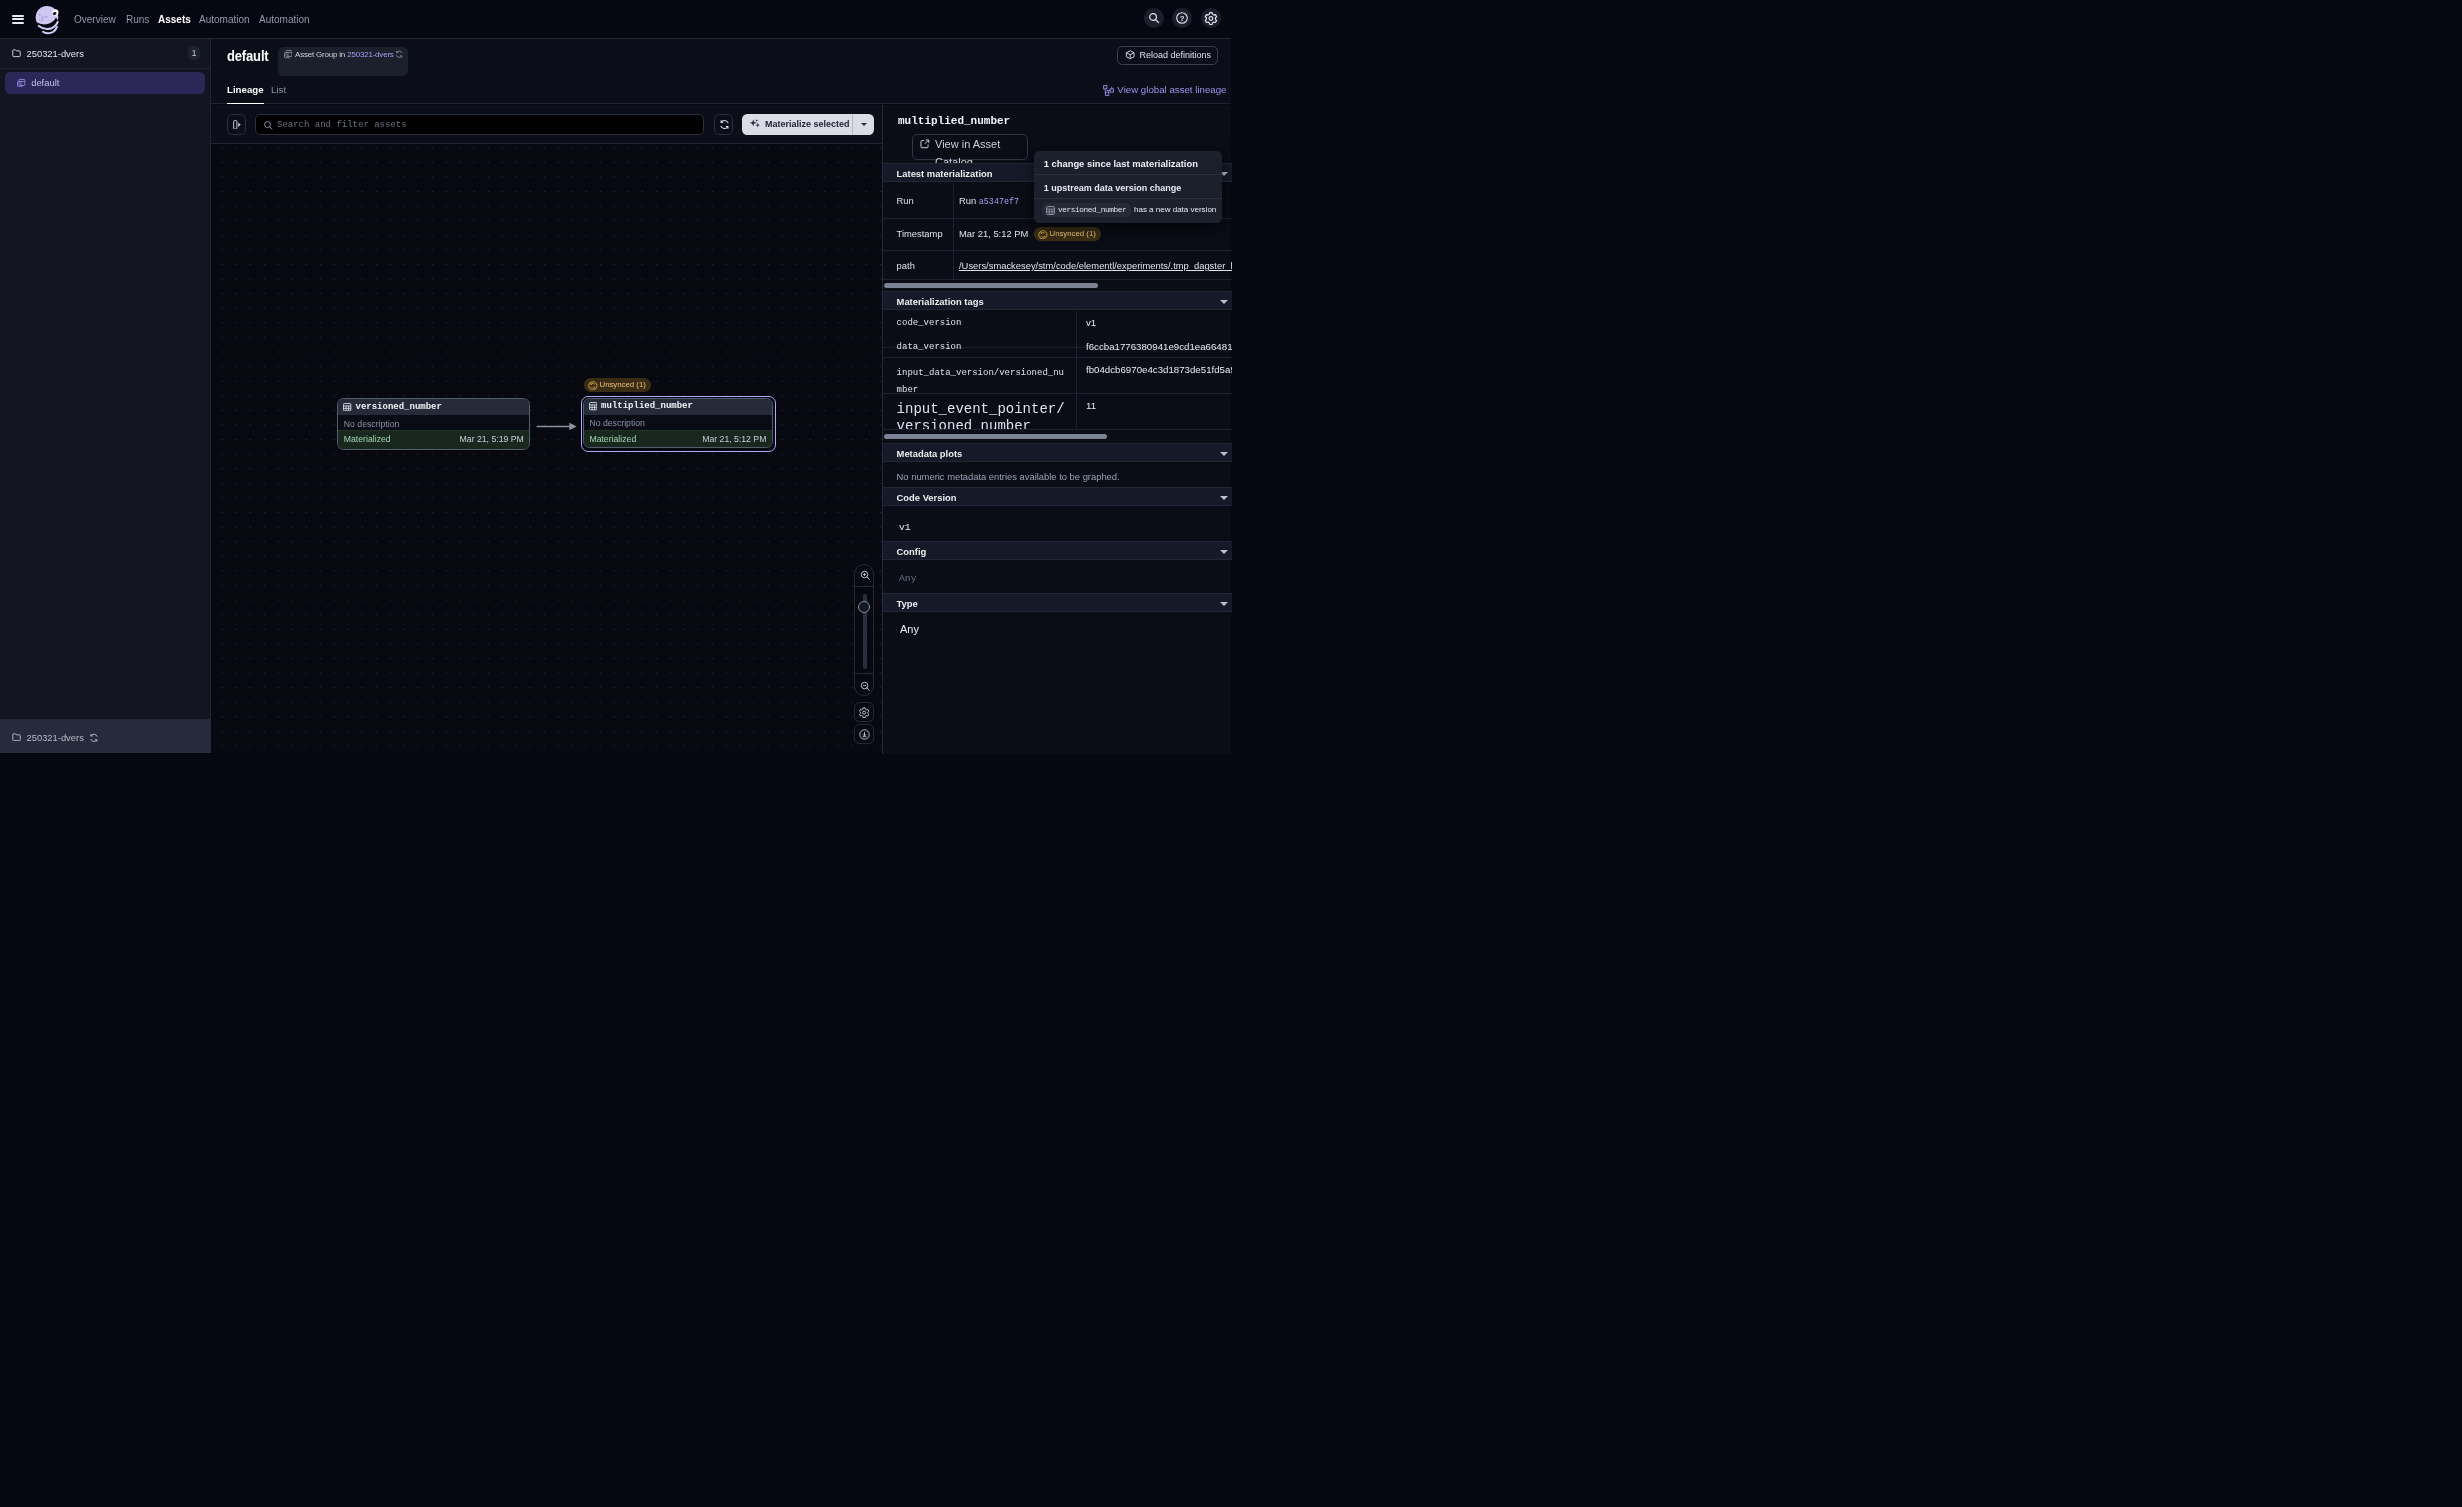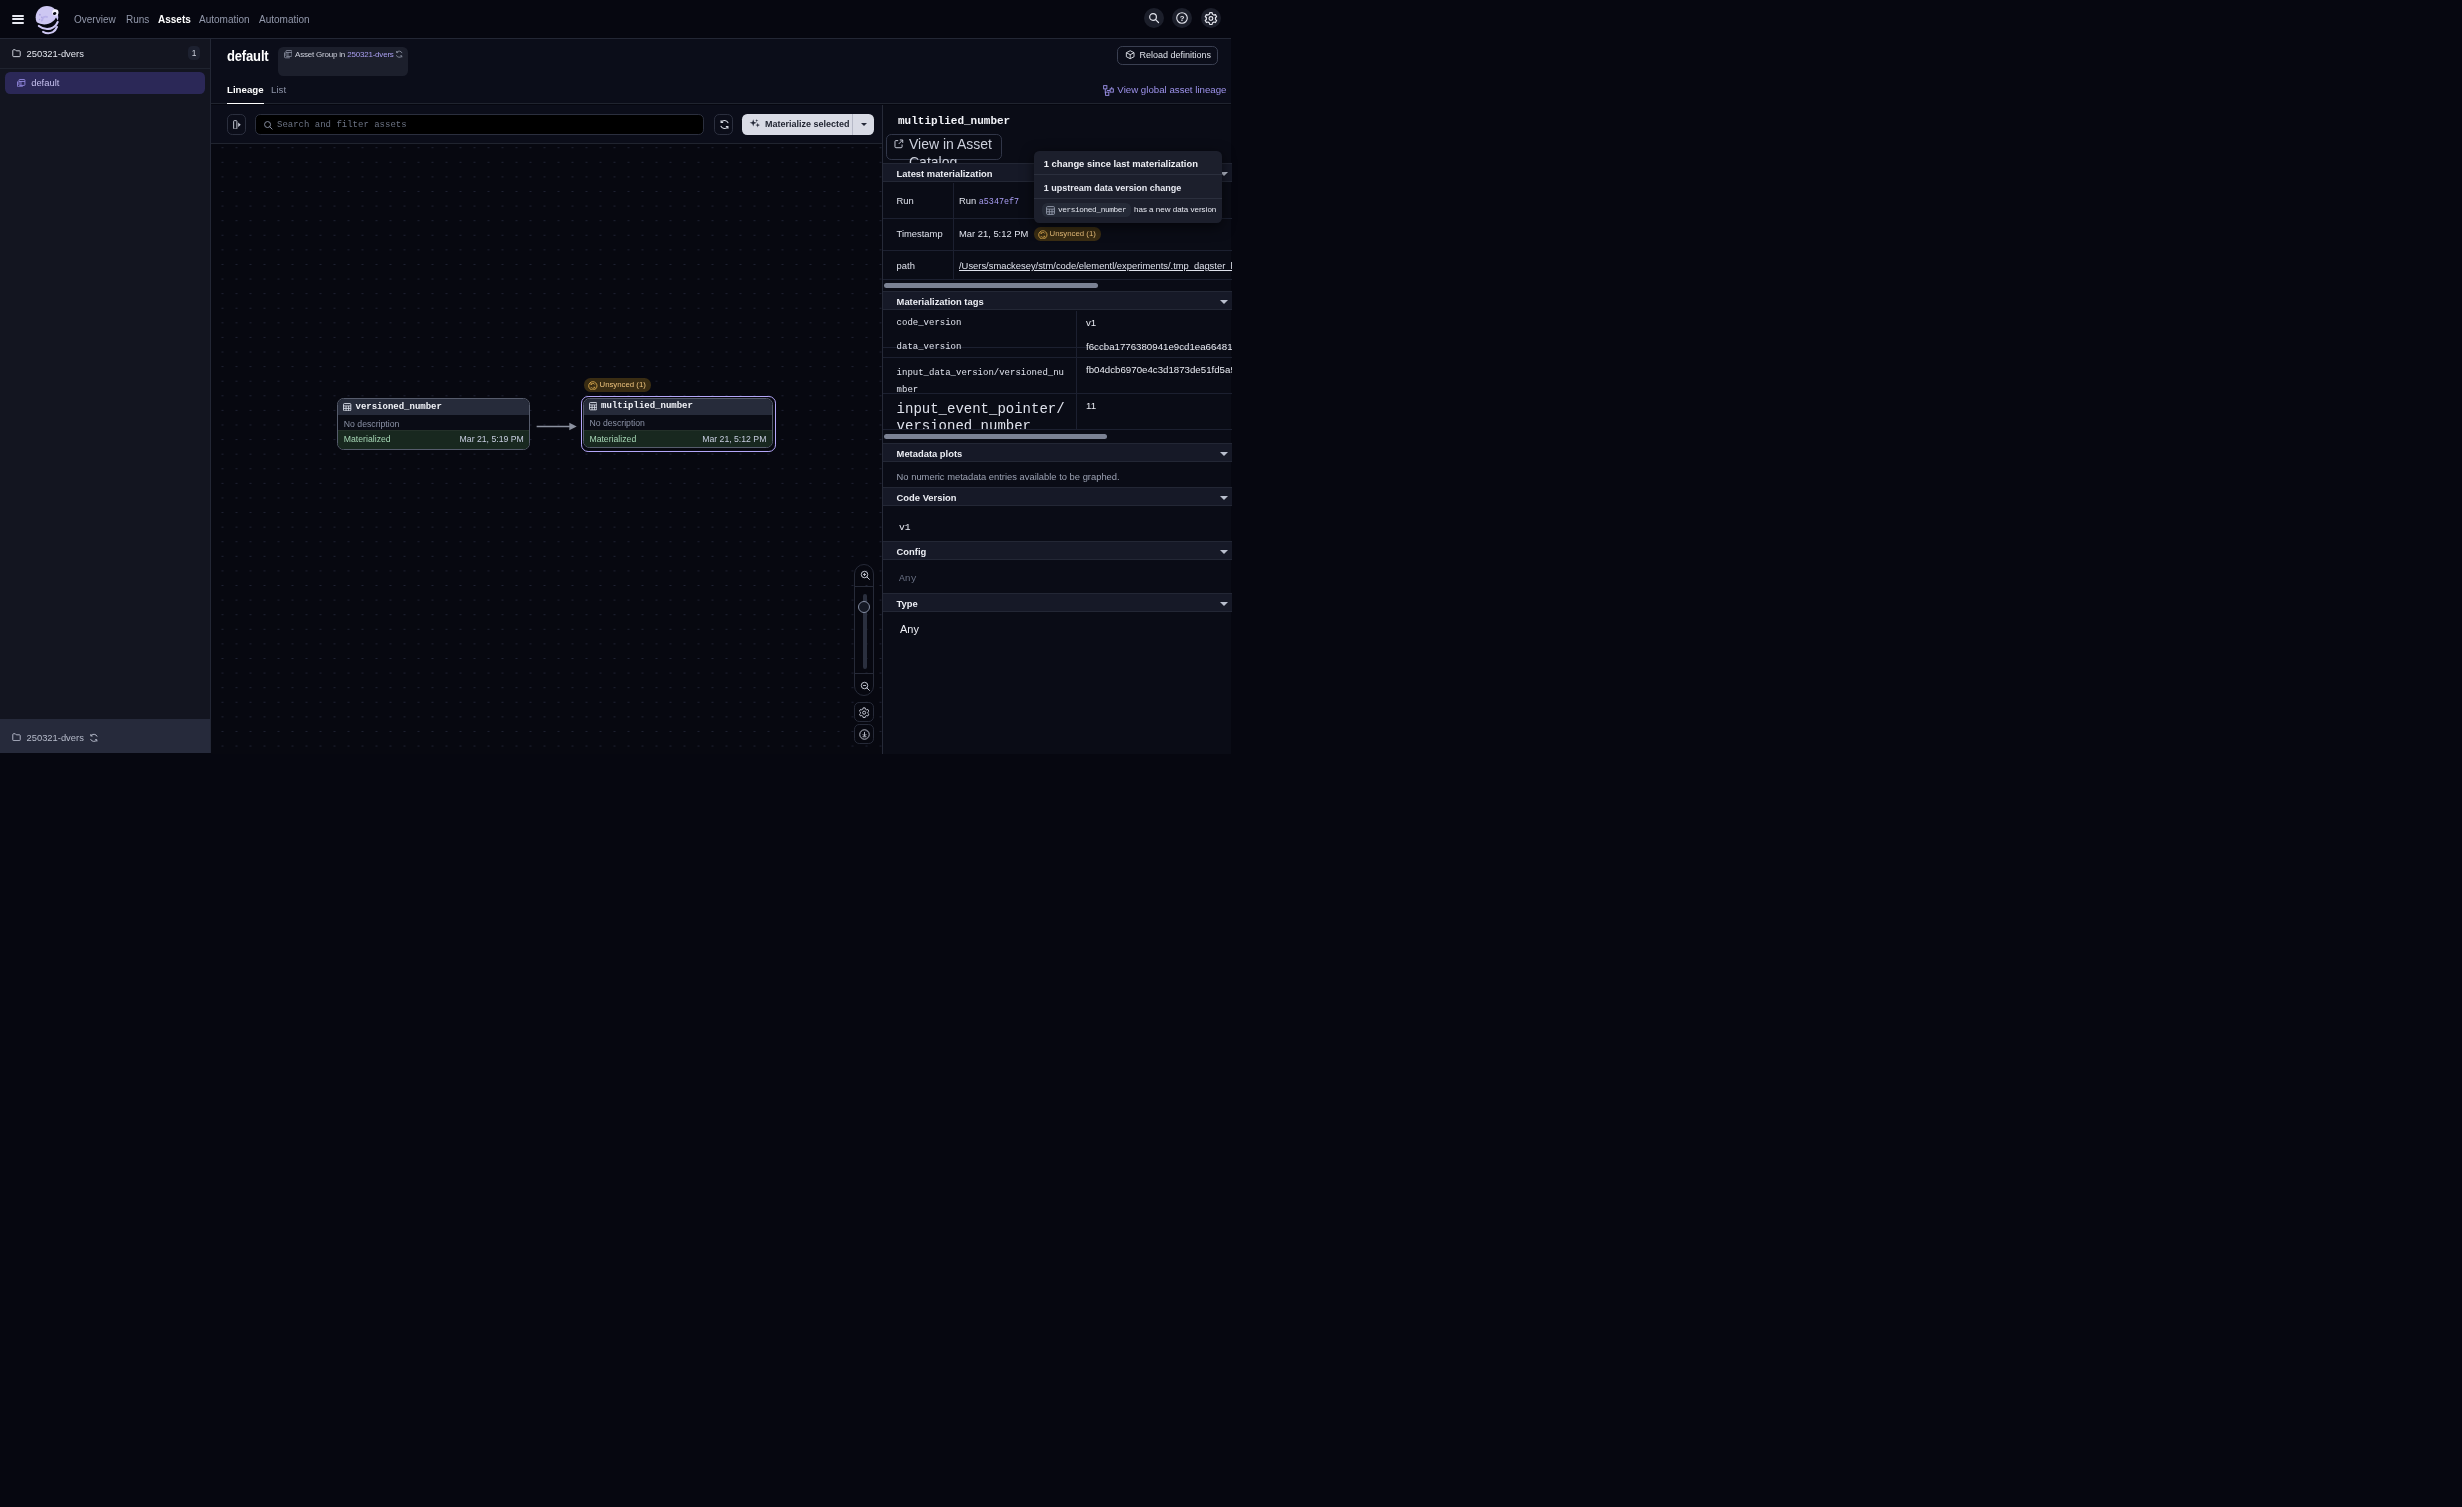--- a/index.html
+++ b/index.html
@@ -84,22 +84,22 @@
 .zoomcol .d2 { position:absolute; left:0; bottom:21.4px; width:100%; height:0.6px; background:#262a38; }
 .zoomcol .track { position:absolute; left:8.4px; top:28.5px; width:3.2px; height:75px; border-radius:1.9px; background:#2a2f3e; }
 .zoomcol .knob { position:absolute; left:3.2px; top:36px; width:12.3px; height:12.3px; border-radius:50%;
   background:#141824; border:1.3px solid #828ba0; }
 .zctrl { position:absolute; left:643px; width:20px; height:20px; border:0.6px solid #262a38; border-radius:5.2px; }
 
 
 .panel { position:absolute; left:882px; top:105px; width:349px; height:649px; background:#0a0c16;
   border-left:0.6px solid #262a38; z-index:5; }
 .ptitle { position:absolute; left:15px; top:9.7px; font-size:11px; font-weight:700; color:#f2f3f8; }
-.pviewbtn { position:absolute; left:3px; top:28.5px; width:116px; height:26px; border:0.6px solid #313648;
-  border-radius:5.2px; color:#ccd0dc; font-size:14px; line-height:18px; padding-left:22px; }
+.pviewbtn { position:absolute; left:29px; top:28.5px; width:116px; height:26px; border:0.6px solid #313648;
+  border-radius:5.2px; color:#ccd0dc; font-size:11px; line-height:18px; padding-left:22px; }
 .sechdr { position:absolute; left:0; width:349px; height:19.4px; background:#161927; border-top:0.6px solid #232735;
   border-bottom:0.6px solid #232735; }
 .sechdr .t { position:absolute; left:13.6px; top:3.9px; font-size:9.4px; font-weight:700; color:#eceef4; }
 .sechdr .caret { position:absolute; right:4.5px; top:7.8px; width:0; height:0;
   border-left:4.2px solid transparent; border-right:4.2px solid transparent; border-top:4.5px solid #b9bfce; }
 .prow { position:absolute; left:0; width:349px; border-bottom:0.6px solid #1c2030; overflow:hidden; }
 .prow .k { position:absolute; font-size:9.4px; color:#dfe2ec; }
 .prow .v { position:absolute; font-size:9.7px; color:#e8eaf1; white-space:nowrap; }
 .vsep { position:absolute; width:0.6px; background:#1c2030; }
 .scrollbar { position:absolute; height:5.2px; border-radius:2.6px; background:#7b8294; }

